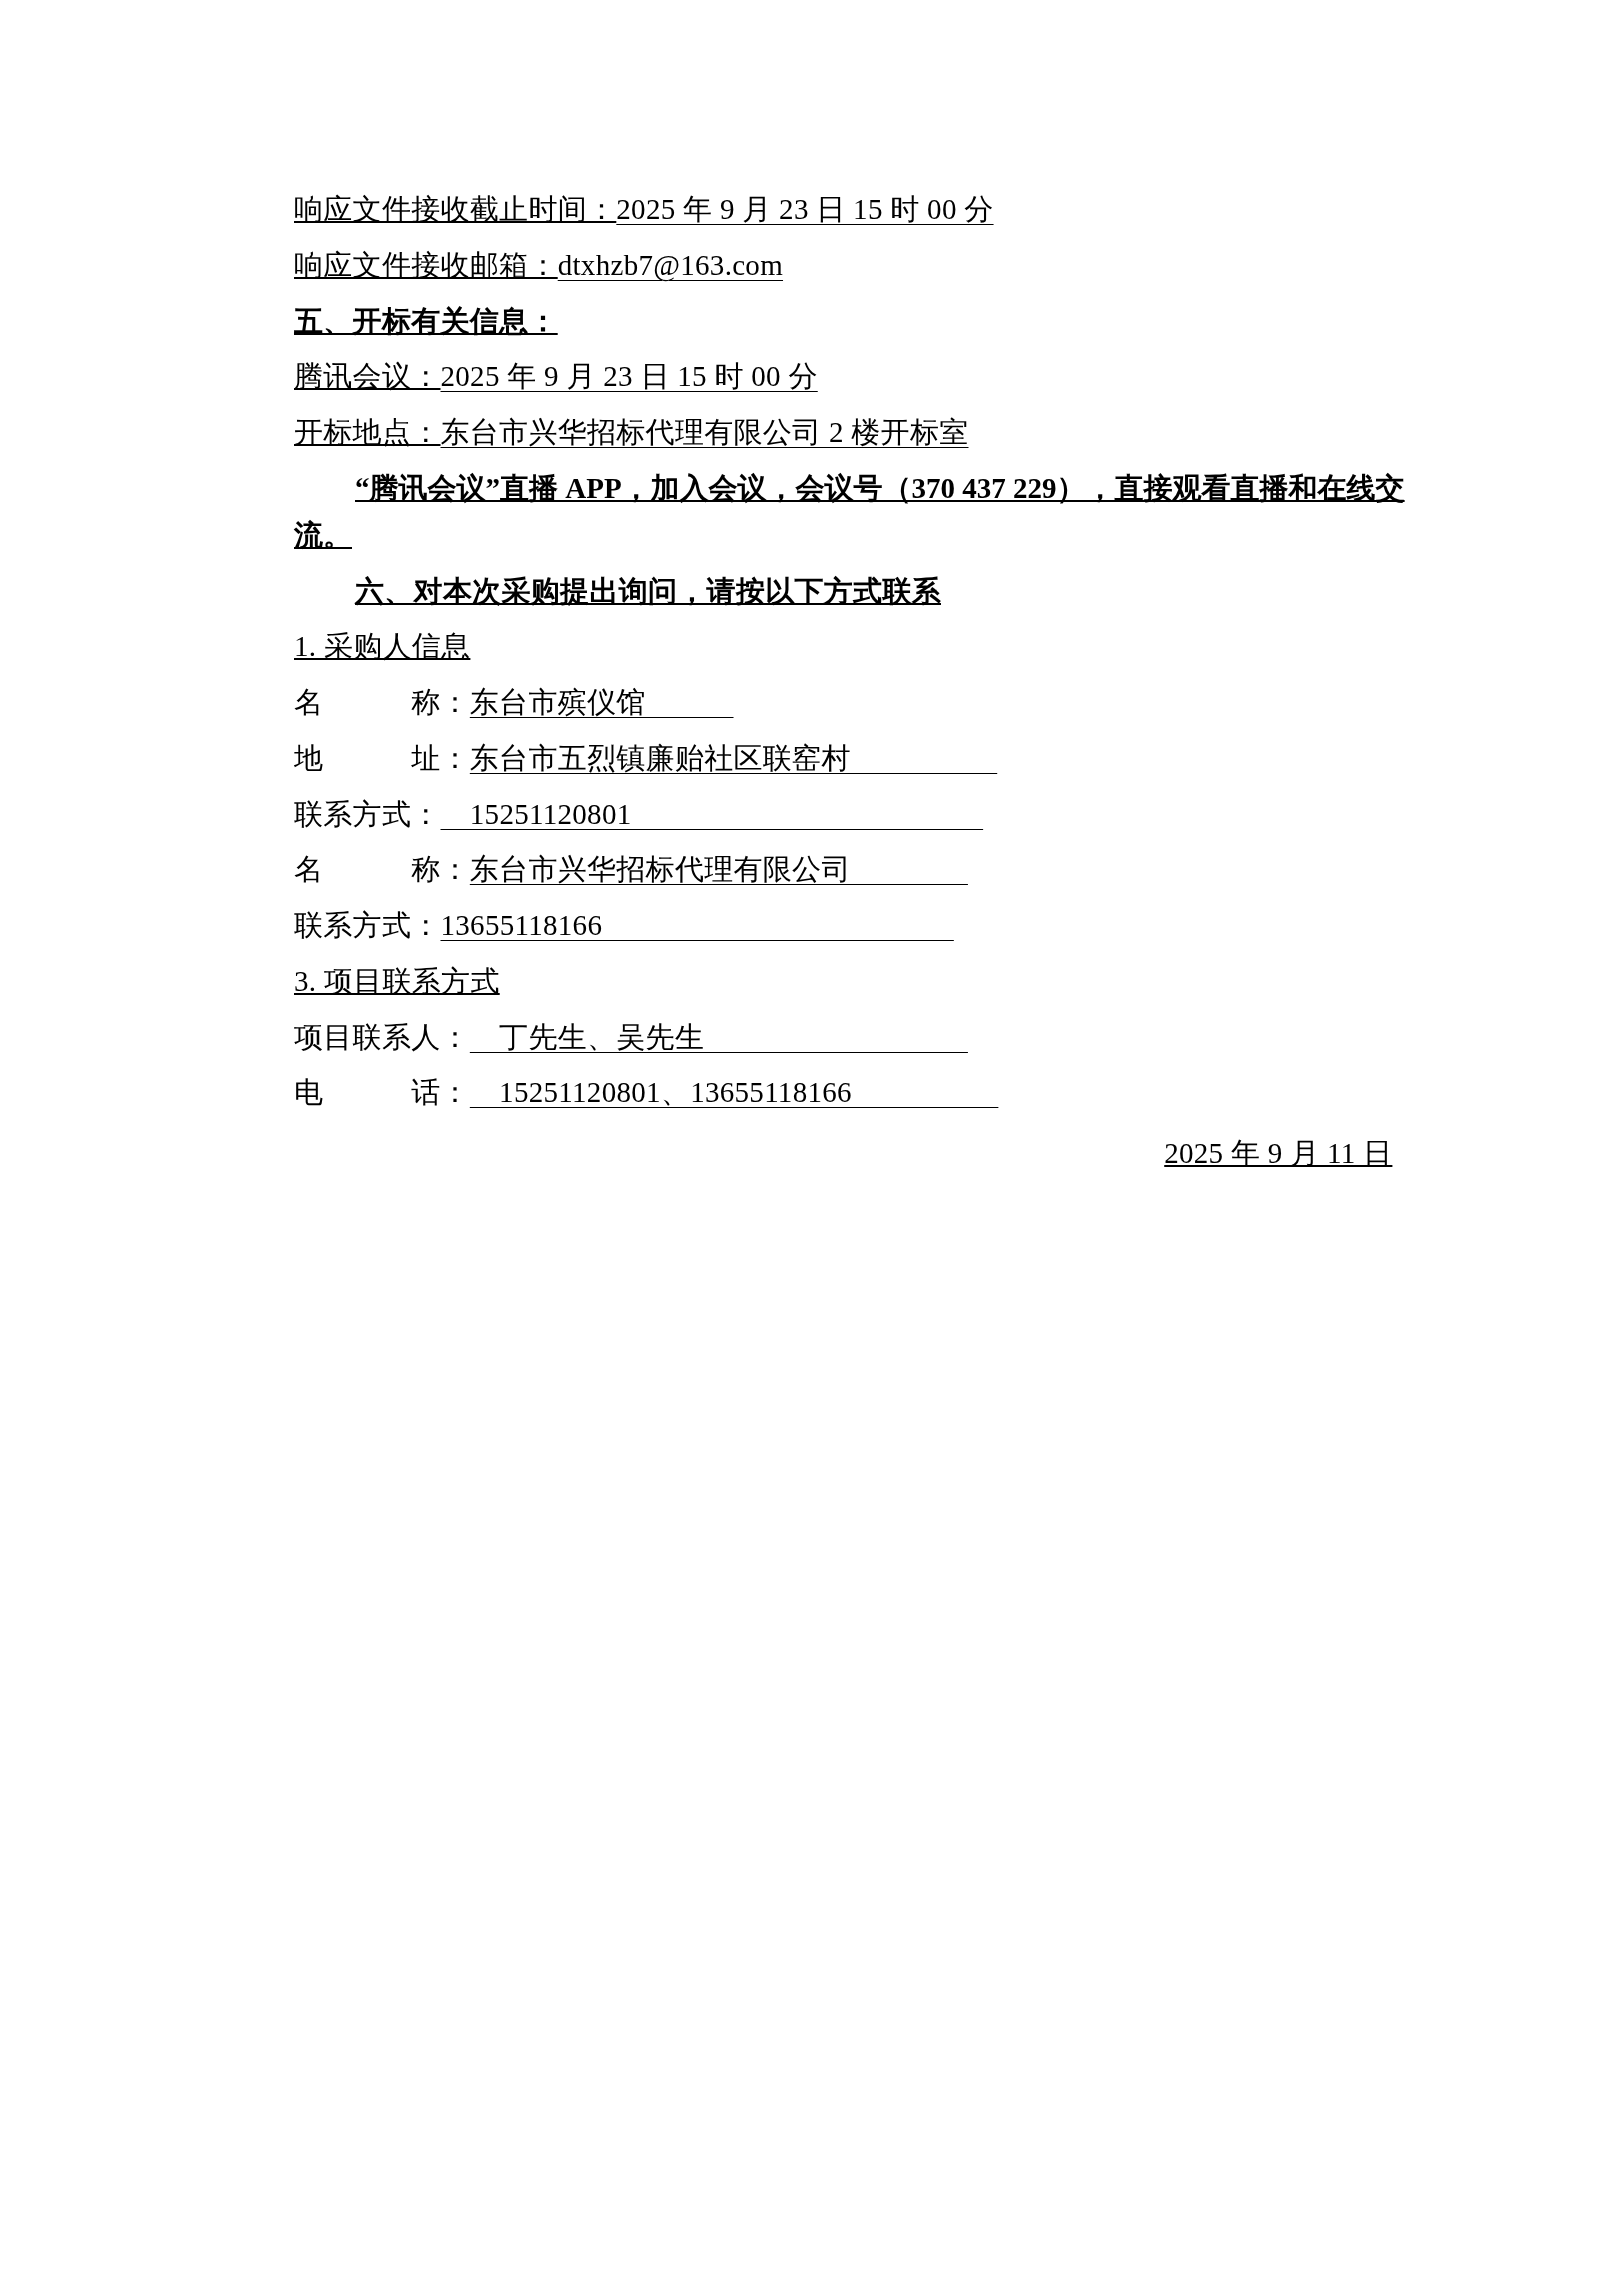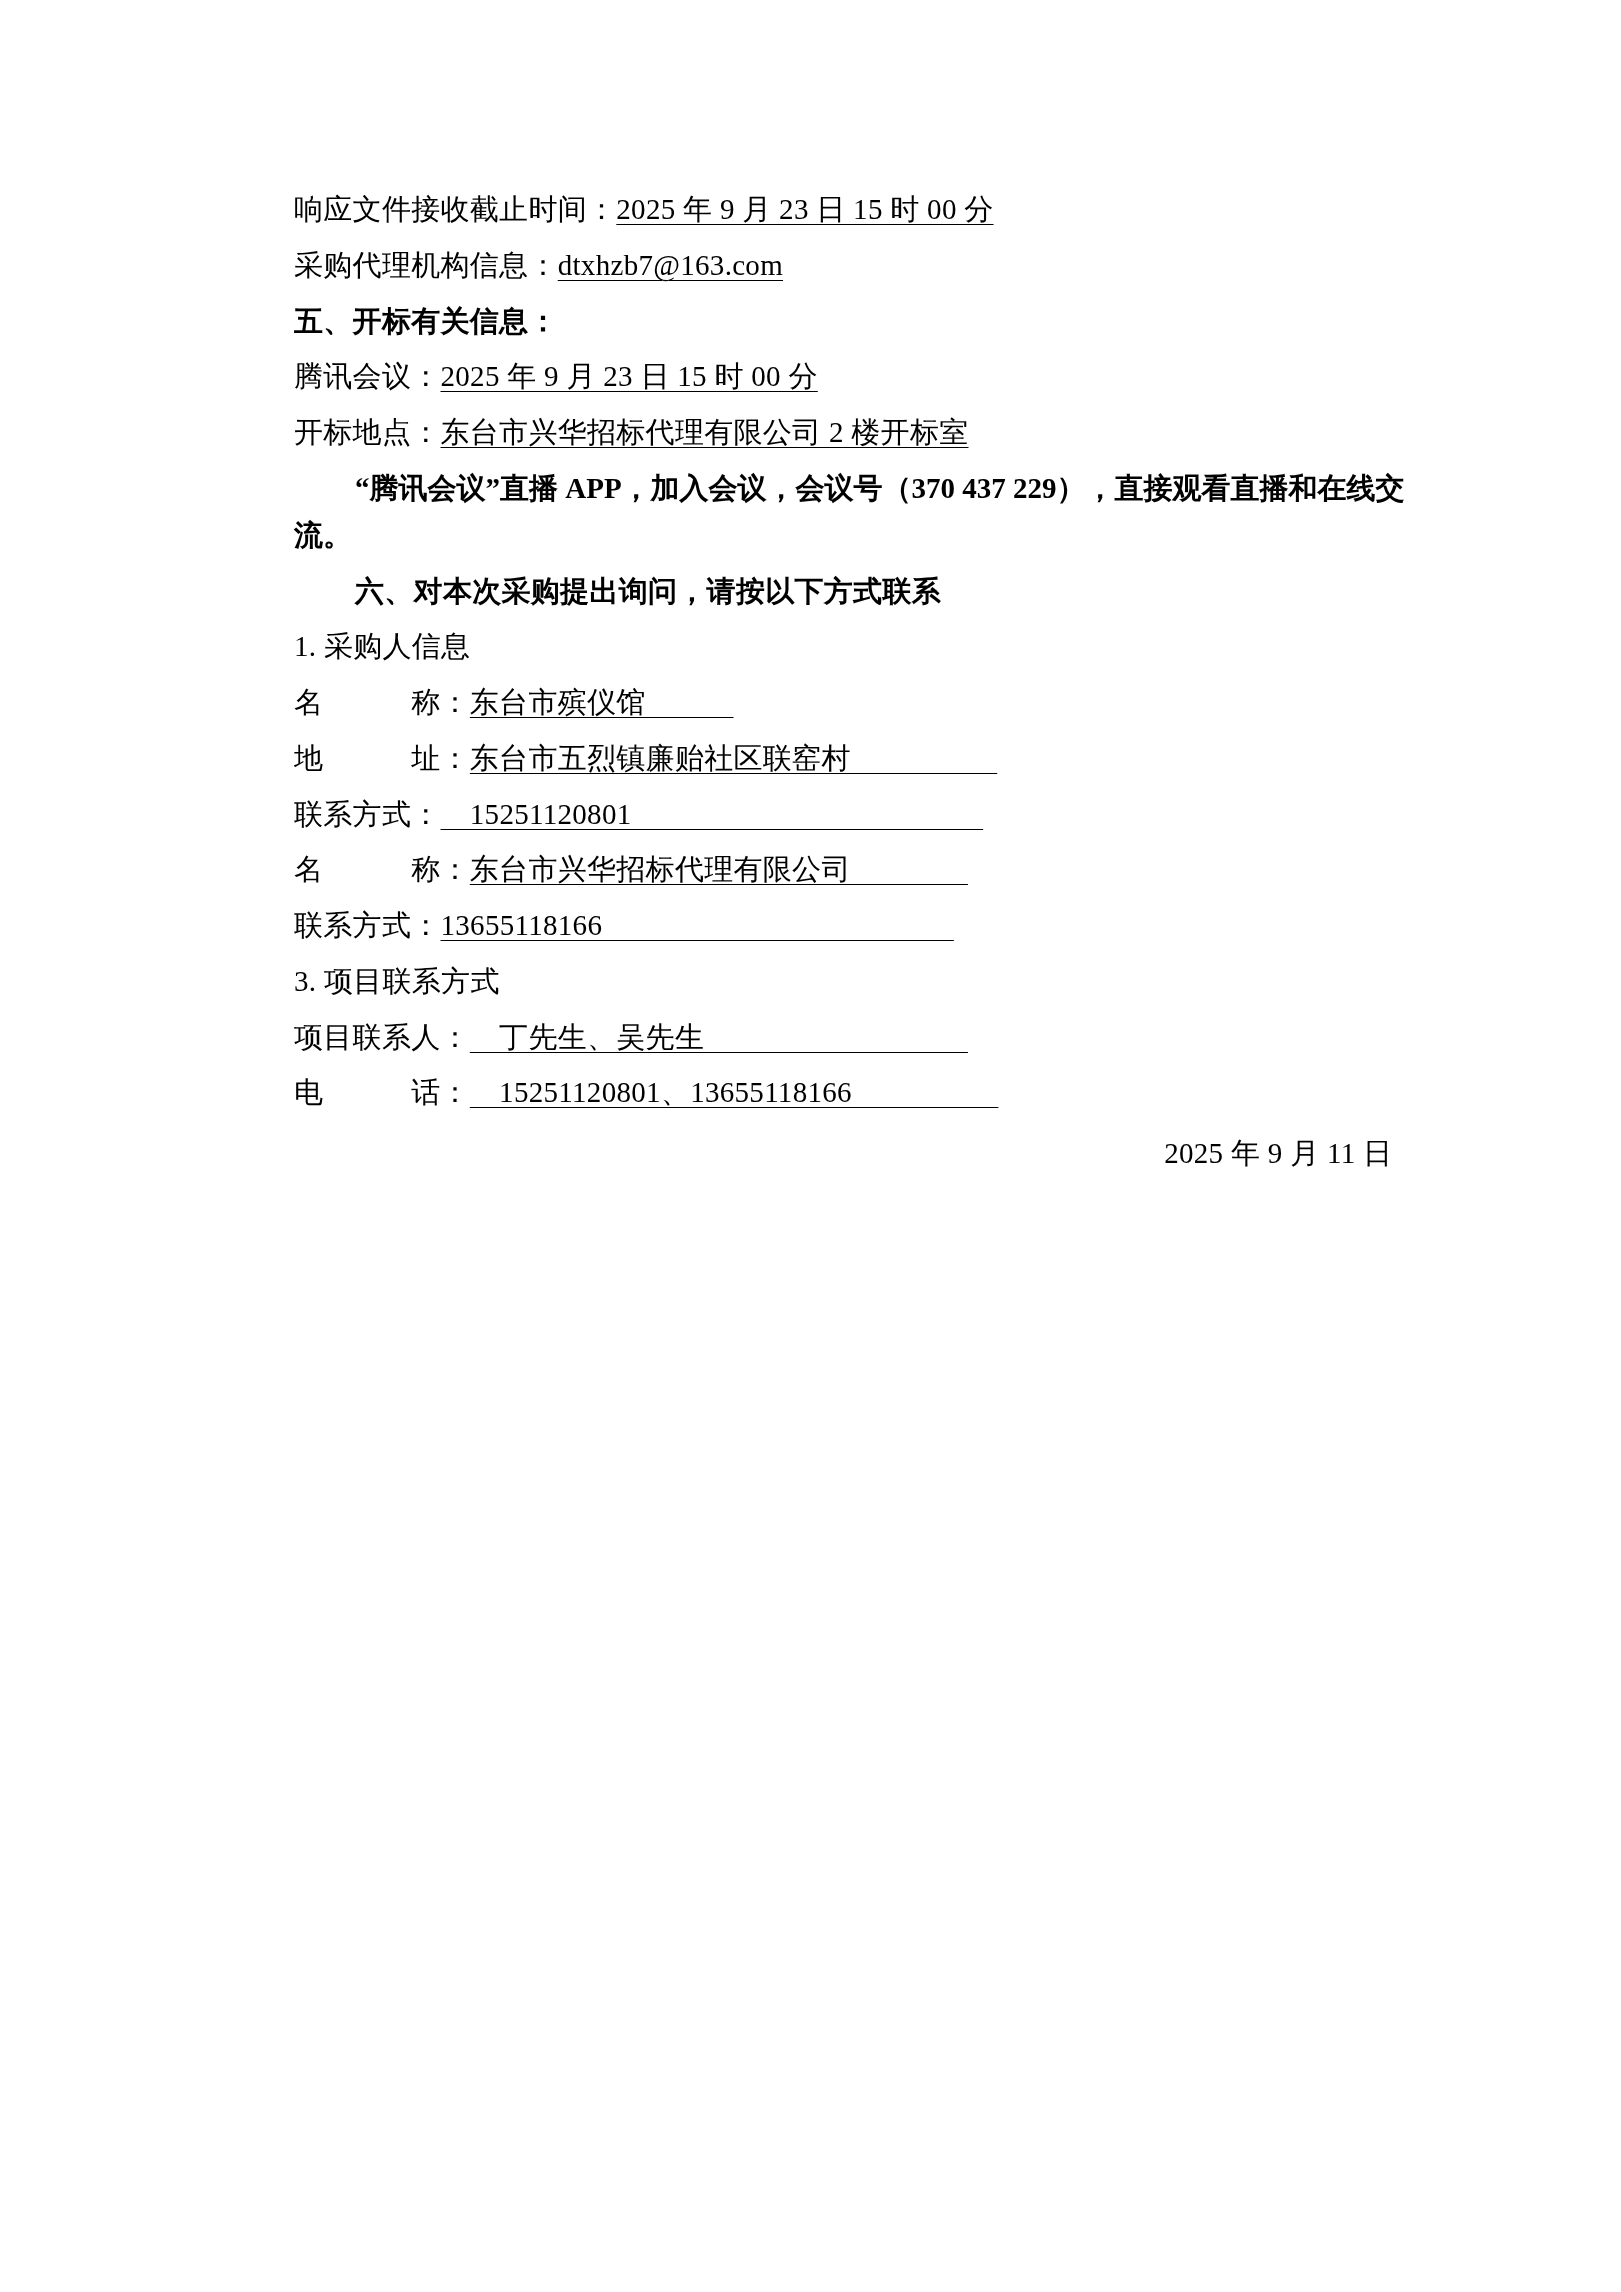--- a/index.html
+++ b/index.html
@@ -12,20 +12,21 @@
     color: #000000;
   }
   .page {
     position: relative;
     width: 1621px;
     height: 2293px;
     margin: 0 auto;
     background: #ffffff;
     box-sizing: border-box;
     padding: 186px 211px 0 294px;
+    text-decoration: underline;
   }
   .doc {
     font-size: 29px;
     line-height: 1.62;
   }
   .line {
     white-space: nowrap;
     margin: 0 0 8.8px 0;
     letter-spacing: 0.3px;
   }
@@ -64,21 +65,21 @@
 <body>
 
 <div class="page">
   <div class="doc">
 
     <div class="line">
       <span>响应文件接收截止时间：</span><span class="fill">2025 年 9 月 23 日 15 时 00 分</span>
     </div>
 
     <div class="line">
-      <span>采购代理机构信息：</span><span class="fill">dtxhzb7@163.com</span>
+      <span>响应文件接收邮箱：</span><span class="fill">dtxhzb7@163.com</span>
     </div>
 
     <div class="line bold gap-top">五、开标有关信息：</div>
 
     <div class="line">
       <span>腾讯会议：</span><span class="fill">2025 年 9 月 23 日 15 时 00 分</span>
     </div>
 
     <div class="line">
       <span>开标地点：</span><span class="fill">东台市兴华招标代理有限公司 2 楼开标室</span>

